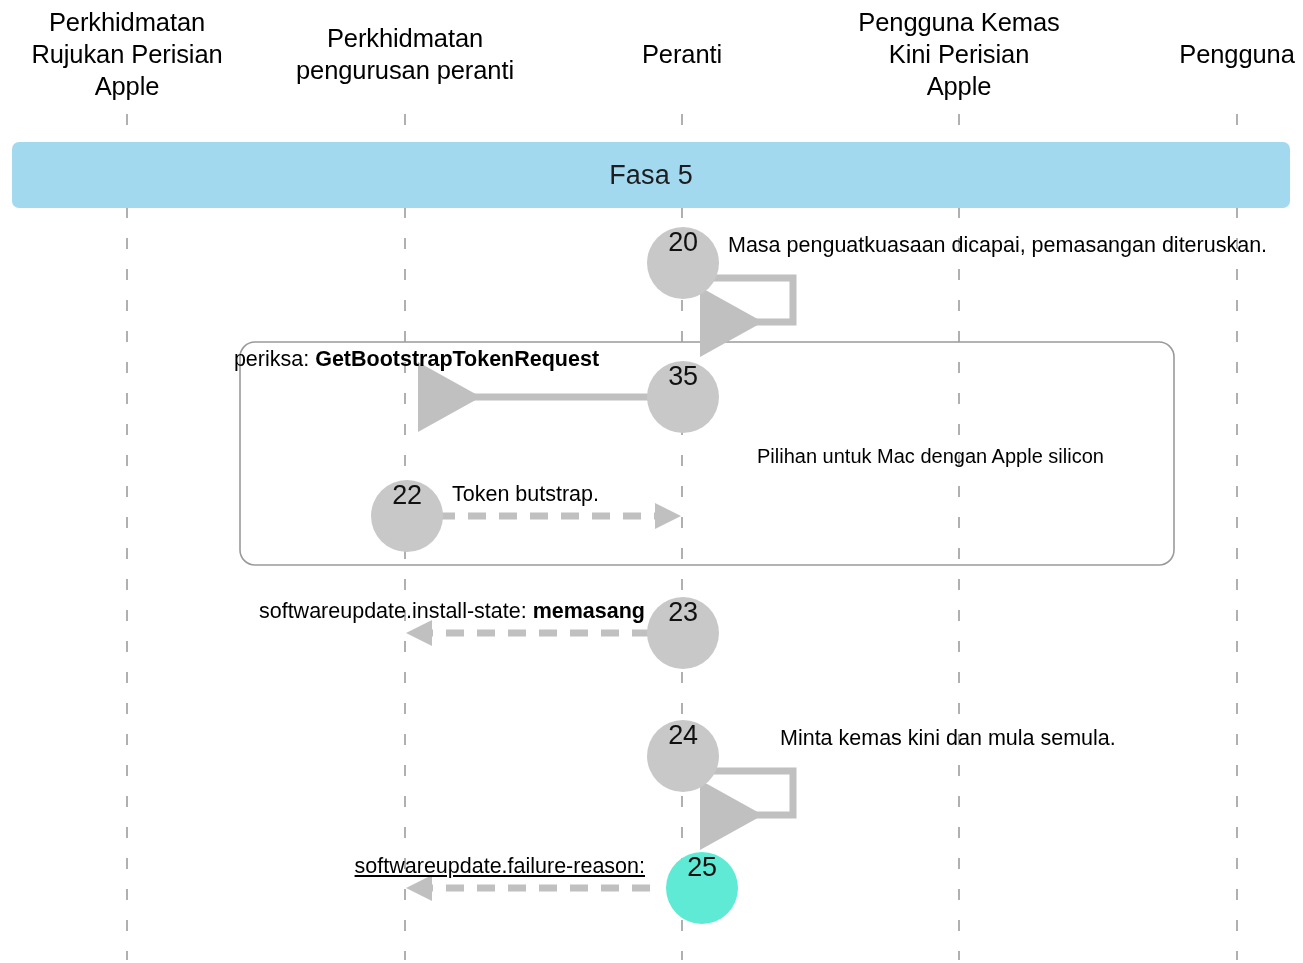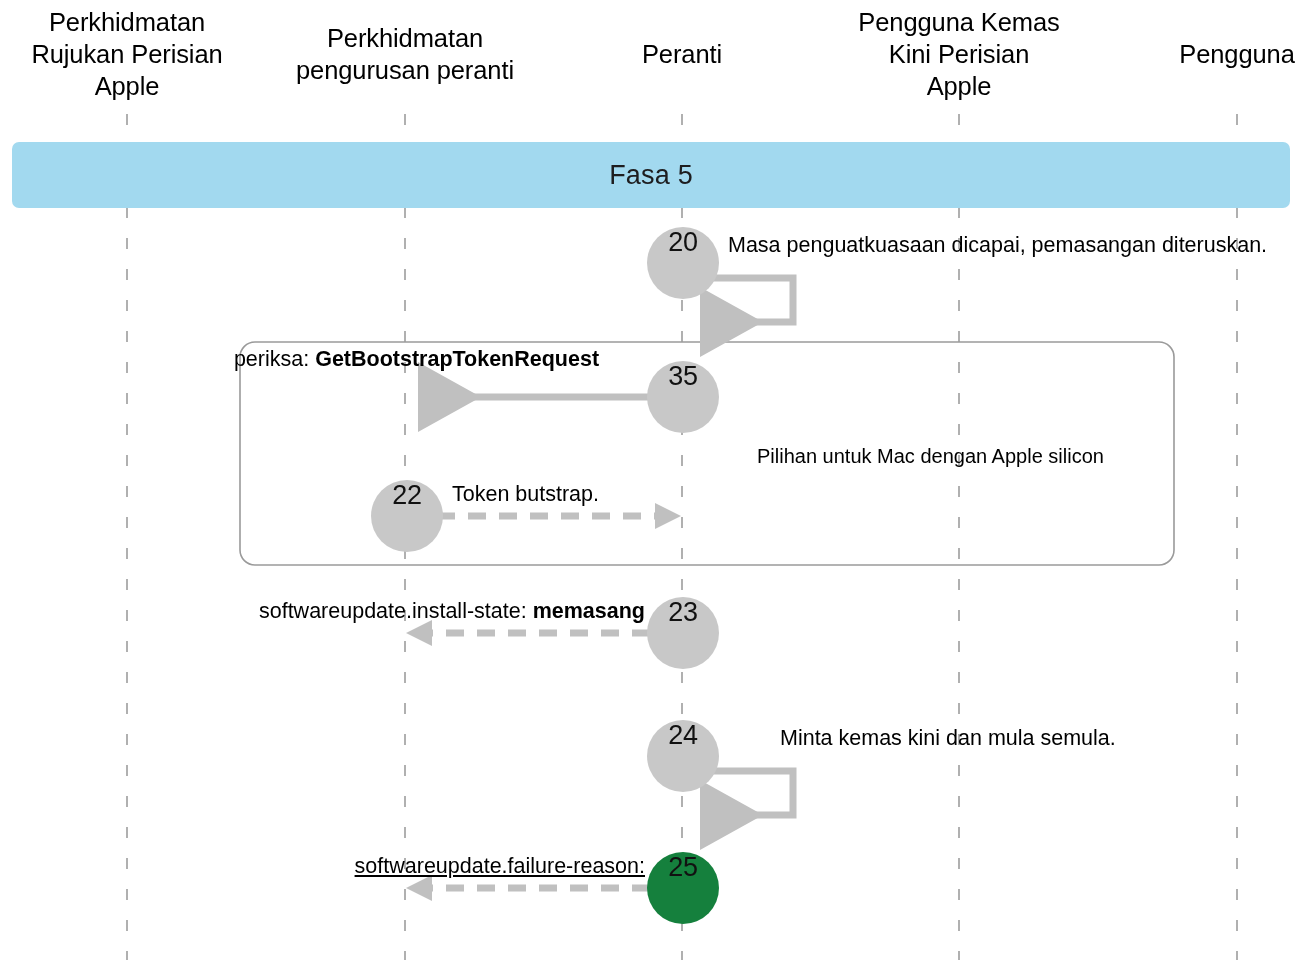--- a/index.html
+++ b/index.html
@@ -219,18 +219,18 @@
     </div>
 
     <div class="step-bubble" style="left: 647px; top: 597px; width: 72px; height: 72px; background: rgb(200, 200, 200);">
       <span>23</span>
     </div>
 
     <div class="step-bubble" style="left: 647px; top: 720px; width: 72px; height: 72px; background: rgb(200, 200, 200);">
       <span>24</span>
     </div>
 
-    <div class="step-bubble" style="left: 647px; top: 852px; width: 72px; height: 72px; background: #15803d;">
+    <div class="step-bubble" style="left: 666px; top: 852px; width: 72px; height: 72px; background: #5eead4;">
       <span>25</span>
     </div>
 
   </div>
 </div>
 
 </body></html>

